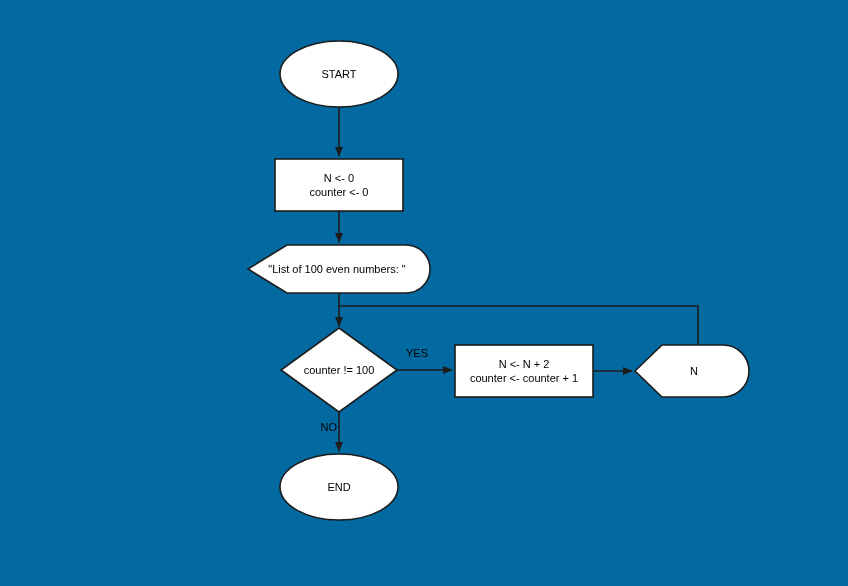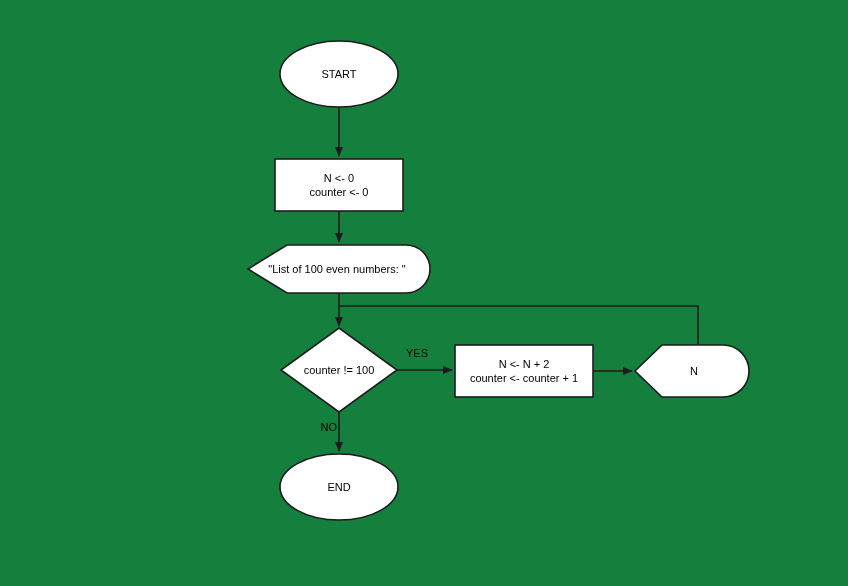--- a/index.html
+++ b/index.html
@@ -4,21 +4,21 @@
 <style>
   html, body {
     margin: 0;
     padding: 0;
     background: #ffffff;
   }
   .canvas {
     position: relative;
     width: 848px;
     height: 586px;
-    background: #15803d;
+    background: #0369a1;
     overflow: hidden;
   }
   svg { display: block; }
   .shape {
     fill: #ffffff;
     stroke: #1c1c1c;
     stroke-width: 1.6;
   }
   .edge {
     fill: none;

